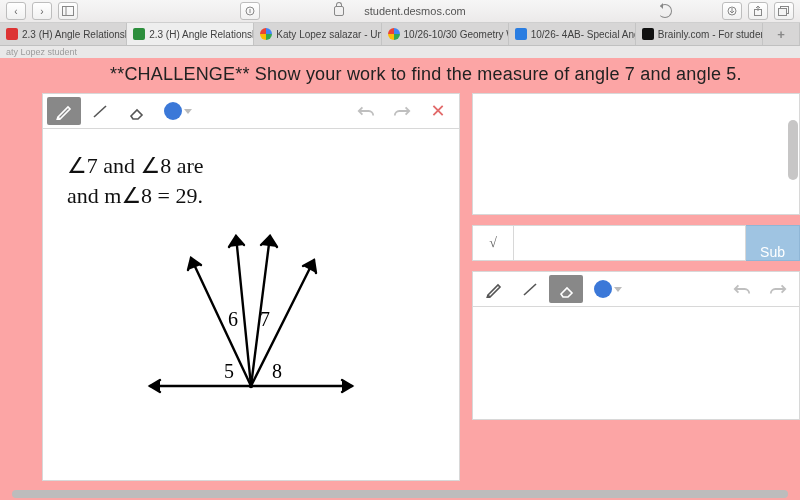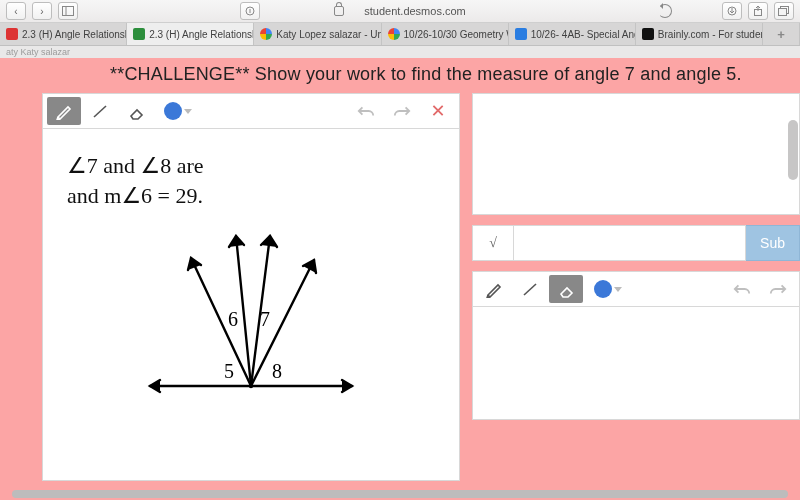--- a/index.html
+++ b/index.html
@@ -44,21 +44,21 @@
   .undo path,.redo path{stroke:#bfbfbf;stroke-width:2;fill:none}
   .xmark{font-size:18px;color:#e26a6a;font-weight:300}
   
   .board{background:#fff;border:1px solid #d8d8d8;border-top:none;height:352px;padding:22px 24px 16px 24px;box-sizing:border-box;font-family:"Times New Roman",serif;font-size:22px;color:#111;line-height:1.35}
   .figwrap{margin-top:8px;text-align:center}
   
   .panel{background:#fff;border:1px solid #d8d8d8}
   .ansrow{display:flex;align-items:stretch;gap:0}
   .ansinput{flex:1;border:1px solid #d8d8d8;background:#fff;height:34px}
   .mathbtn{width:40px;height:34px;border:1px solid #d8d8d8;border-right:none;background:#fff;display:flex;align-items:center;justify-content:center;font-size:14px;color:#666;font-family:serif}
-  .submit{height:34px;padding:0 14px;background:#9fc4e2;color:#fff;font-size:14px;display:flex;align-items:center;border:1px solid #8fb6d6;border-left:none}
+  .submit{height:34px;padding:0 14px;background:#9fc4e2;color:#fff;font-size:14px;display:flex;align-items:flex-end;border:1px solid #8fb6d6;border-left:none}
   .rboard{height:112px}
   
   .vscroll{position:absolute;right:2px;top:62px;width:10px;height:60px;background:#c7c6c6;border-radius:5px}
   .hscroll{position:absolute;left:12px;right:12px;bottom:2px;height:8px;background:#bdbcbc;border-radius:4px}
 </style>
 </head>
 <body>
 
 <div class="titlebar">
   <div class="tb-left">
@@ -133,21 +133,21 @@
     </div>
     <div class="tab">
       <span class="fav blk"></span>
       <span>Brainly.com - For student...</span>
     </div>
     <div class="tab" style="flex: 0 0 24px; justify-content: center;">
       <span class="plus">+</span>
     </div>
   </div>
 
-<div class="crumb">aty Katy salazar</div>
+<div class="crumb">aty Lopez student</div>
 
 <div class="stage">
   <div class="prompt">**CHALLENGE** Show your work to find the measure of angle 7 and angle 5.</div>
 
   <div class="cols">
 
     <div class="left">
       <div class="tbar">
         <div class="tbtn sel">
           <svg width="18" height="18">
@@ -179,21 +179,21 @@
               <path d="M14 3 L18 7 L14 11 M18 7 H7 A5 5 0 0 0 2 12"></path>
             </svg>
         </div>
         <div class="tbtn">
             <span class="xmark">✕</span>
           </div>
       </div>
 
       <div class="board">
         <div>∠7 and ∠8 are</div>
-        <div>and m∠6 = 29.</div>
+        <div>and m∠8 = 29.</div>
         <div class="figwrap">
           <svg width="230" height="190" viewBox="0 0 230 190">
             <g stroke="#000" stroke-width="2.4" fill="none" stroke-linecap="round">
 
               <line x1="14" y1="168" x2="216" y2="168"></line>
               <polyline points="24,162 14,168 24,174" fill="#000"></polyline>
               <polyline points="206,162 216,168 206,174" fill="#000"></polyline>
 
               <circle cx="115" cy="168" r="1" fill="#000"></circle>
 

